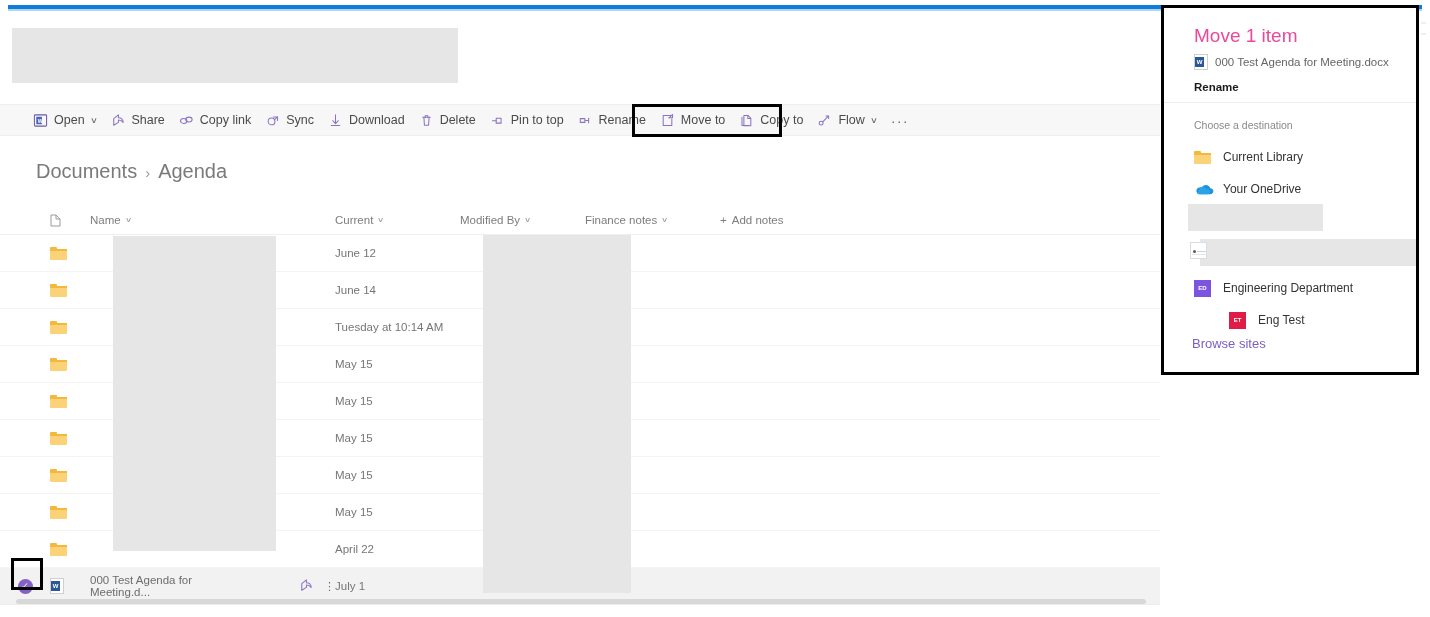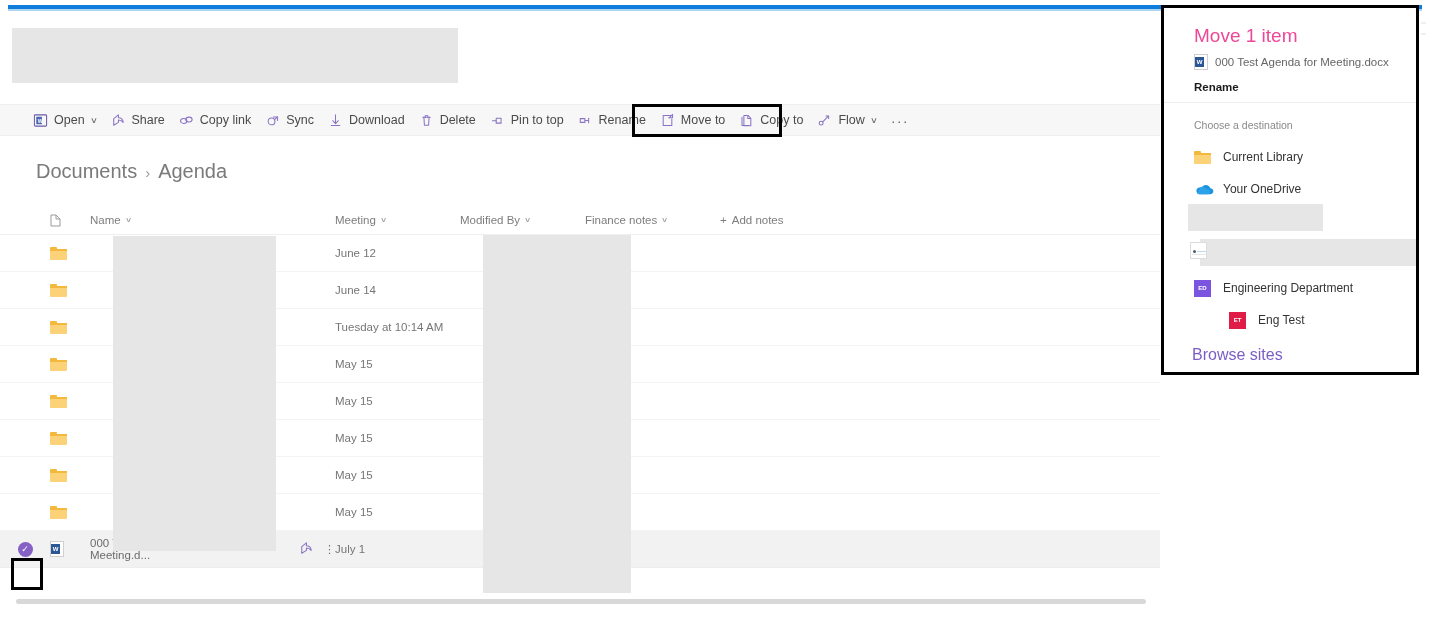--- a/index.html
+++ b/index.html
@@ -102,21 +102,21 @@
   }
   #panel-title{position:absolute;left:30px;top:17px;font-size:19px;color:#ec4899;font-weight:400;}
   #panel-file{position:absolute;left:30px;top:46px;display:flex;align-items:center;font-size:11.5px;color:#666;}
   #panel-file .wico{margin-right:7px;}
   #panel-places{position:absolute;left:30px;top:73px;font-size:11.5px;color:#1c1c1c;font-weight:700;}
   #panel-div{position:absolute;left:0;top:94px;width:252px;height:1px;background:#ededed;}
   #panel-sub{position:absolute;left:30px;top:111px;font-size:10.5px;color:#8a8a8a;}
   .dest{position:absolute;left:30px;display:flex;align-items:center;height:22px;font-size:12px;color:#333;}
   .dest .dico{width:21px;flex:0 0 21px;margin-right:8px;display:flex;align-items:center;justify-content:flex-start;}
   .tile{width:17px;height:17px;display:flex;align-items:center;justify-content:center;color:#fff;font-size:6px;font-weight:700;}
-  #browse-sites{position:absolute;left:28px;top:338px;font-size:16px;color:#7b5ec4;}
+  #browse-sites{position:absolute;left:28px;top:328px;font-size:13px;color:#7b5ec4;}
 
   
   .sitethumb{width:17px;height:17px;background:#fff;border:1px solid #dcdcdc;box-sizing:border-box;position:relative;}
   .sitethumb .dot{position:absolute;left:2px;top:7px;width:3px;height:3px;border-radius:50%;background:#5a5a5a;}
   .sitethumb .ln{position:absolute;left:6px;top:8px;width:9px;height:1px;background:#b7d8f0;}
   .sitethumb .ln2{position:absolute;left:1px;top:11px;width:14px;height:1px;background:#e7e7e7;}
 
   .ghost{position:absolute;background:#dcdcdc;}
 </style>
 </head>
@@ -252,21 +252,21 @@
       <svg width="11" height="13" viewBox="0 0 11 13">
         <path d="M1 1h5l4 4v7H1z" fill="none" stroke="#9a9a9a" stroke-width="1"></path>
         <path d="M6 1v4h4" fill="none" stroke="#9a9a9a" stroke-width="1"></path>
       </svg>
     </div>
     <div class="c-name hcell">
       <span>Name</span>
       <span class="hchev">∨</span>
     </div>
     <div class="c-mod hcell">
-      <span>Meeting</span>
+      <span>Current</span>
       <span class="hchev">∨</span>
     </div>
     <div class="c-modby hcell">
       <span>Modified By</span>
       <span class="hchev">∨</span>
     </div>
     <div class="c-fin hcell">
       <span>Finance notes</span>
       <span class="hchev">∨</span>
     </div>
@@ -394,20 +394,36 @@
           <span class="folder" style="display:inline-block">
             <span class="tab"></span>
             <span class="body"></span>
             <span class="lip"></span>
           </span>
         </div>
         <div class="c-name" style="display: flex; align-items: center;">
           <span></span>
         </div>
         <div class="c-mod mod">May 15</div>
+        <div class="c-modby"></div>
+        <div class="c-fin"></div>
+      </div>
+      <div class="row">
+        <div class="c-check" style="display: flex; justify-content: center;"></div>
+        <div class="c-icon">
+          <span class="folder" style="display:inline-block">
+            <span class="tab"></span>
+            <span class="body"></span>
+            <span class="lip"></span>
+          </span>
+        </div>
+        <div class="c-name" style="display: flex; align-items: center;">
+          <span></span>
+        </div>
+        <div class="c-mod mod">April 22</div>
         <div class="c-modby"></div>
         <div class="c-fin"></div>
       </div>
       <div class="row selected">
         <div class="c-check" style="display: flex; justify-content: center;">
           <span class="checkcircle">✓</span>
         </div>
         <div class="c-icon">
           <span class="worddoc">
             <span class="pg"></span>

